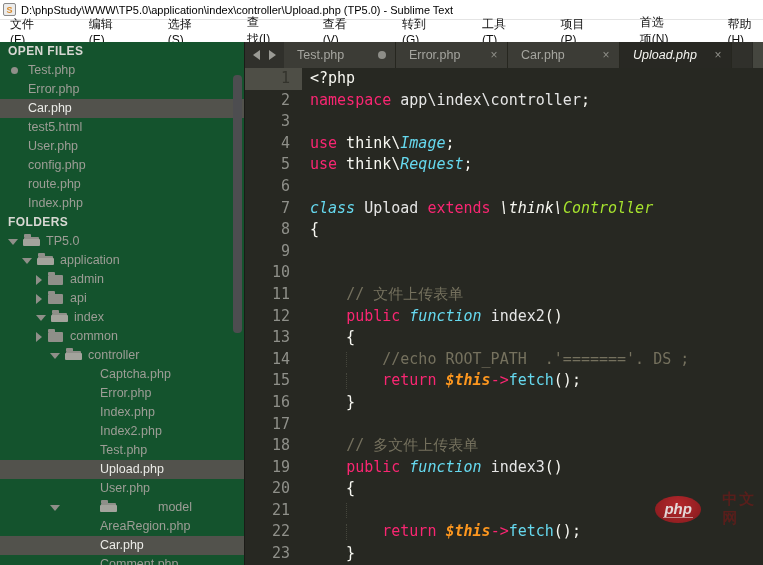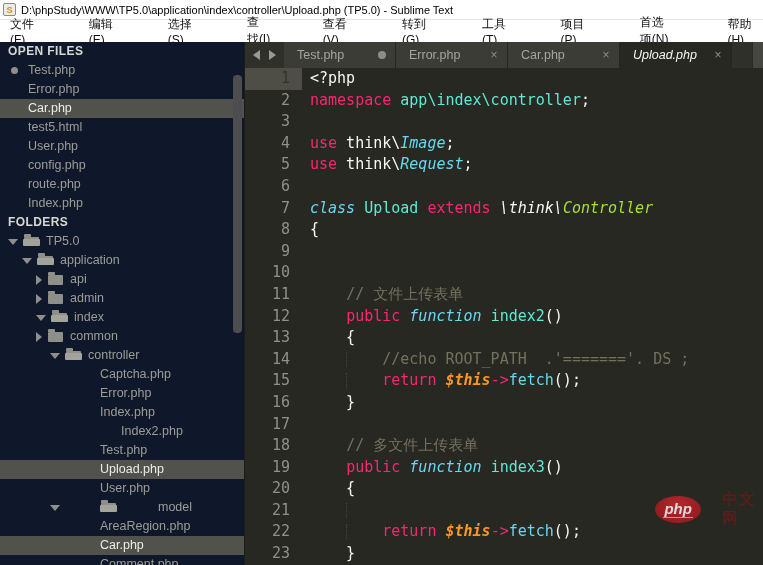--- a/index.html
+++ b/index.html
@@ -16,21 +16,21 @@
   .win-title { font-size:11px; color:#000; white-space:nowrap; }
 
   
   .menubar { height:22px; background:#ffffff; display:flex; align-items:center; padding-left:2px;gap:36px; }
   .menu-item { font-size:12px; color:#111; padding:2px 8px; cursor:default; }
 
   
   .main { display:flex; height:523px; background:#272822; }
 
   
-  .sidebar { position:relative; width:244px; background:#0f172a; flex:none; overflow:hidden;
+  .sidebar { position:relative; width:244px; background:#14532d; flex:none; overflow:hidden;
              font-size:12.5px; color:#9d9d96; }
   .sb-header { height:19px; line-height:19px; padding-left:8px; font-weight:bold;
                font-size:12px; color:#d8d8d3; letter-spacing:0.4px; }
   .sb-row { height:19px; line-height:19px; display:flex; align-items:center; white-space:nowrap; }
   .sb-row.sel { background:#52524c; color:#ebebe7; }
   .dot { width:7px; height:7px; border-radius:50%; background:#8f8f89; margin-left:11px; margin-right:10px; flex:none; }
   .dot-space { width:28px; flex:none; }
   .tri { flex:none; width:0; height:0; margin-right:6px; }
   .tri.down  { border-left:5px solid transparent; border-right:5px solid transparent; border-top:6px solid #8f8f89; }
   .tri.right { border-top:5px solid transparent; border-bottom:5px solid transparent; border-left:6px solid #8f8f89; }
@@ -64,21 +64,21 @@
   
   .code { flex:1; background:#272822; font-family:"DejaVu Sans Mono", monospace;
           font-size:15px; overflow:hidden; position:relative; }
   .line { height:21.6px; line-height:21.6px; display:flex; white-space:pre; }
   .gut { width:57px; flex:none; text-align:right; padding-right:12px; color:#8f908a; }
   .gut.hl { background:#4e4e46; color:#33332c; }
   .ltext { flex:1; position:relative; padding-left:8px; }
   .guide { position:absolute; top:3px; bottom:3px; width:0; border-left:1px dotted #45463c; }
   .pl  { color:#f8f8f2; }
   .kw  { color:#f92672; }
-  .gr  { color:#5eead4;margin-top:32px; }
+  .gr  { color:#e5e5e5;margin-top:32px; }
   .gi  { color:#a6e22e; font-style:italic; }
   .cy  { color:#66d9ef; font-style:italic; }
   .cyn { color:#66d9ef; }
   .or  { color:#fd971f; font-style:italic;font-weight:bold; }
   .wit { color:#f8f8f2; font-style:italic; }
   .cm  { color:#75715e; }
 
   
   .watermark { position:absolute; left:655px; top:490px; display:flex; align-items:center;
                opacity:0.92; pointer-events:none; }
@@ -159,26 +159,26 @@
             <div>TP5.0</div>
           </div>
           <div class="sb-row" style="padding-left: 22px;">
             <div class="tri down"></div>
             <div class="fold-ic open"></div>
             <div>application</div>
           </div>
           <div class="sb-row" style="padding-left: 36px;">
             <div class="tri right"></div>
             <div class="fold-ic"></div>
-            <div>api</div>
+            <div>admin</div>
           </div>
           <div class="sb-row" style="padding-left: 36px;">
             <div class="tri right"></div>
             <div class="fold-ic"></div>
-            <div>admin</div>
+            <div>api</div>
           </div>
           <div class="sb-row" style="padding-left: 36px;">
             <div class="tri down"></div>
             <div class="fold-ic open"></div>
             <div>index</div>
           </div>
           <div class="sb-row" style="padding-left: 36px;">
             <div class="tri right"></div>
             <div class="fold-ic"></div>
             <div>common</div>
@@ -190,21 +190,21 @@
           </div>
           <div class="sb-row" style="padding-left: 100px;">
             <div>Captcha.php</div>
           </div>
           <div class="sb-row" style="padding-left: 100px;">
             <div>Error.php</div>
           </div>
           <div class="sb-row" style="padding-left: 100px;">
             <div>Index.php</div>
           </div>
-          <div class="sb-row" style="padding-left: 100px; margin-left: 21px;">
+          <div class="sb-row" style="padding-left: 100px;">
             <div>Index2.php</div>
           </div>
           <div class="sb-row" style="padding-left: 100px;">
             <div>Test.php</div>
           </div>
           <div class="sb-row sel" style="padding-left: 100px;">
             <div>Upload.php</div>
           </div>
           <div class="sb-row" style="padding-left: 100px;">
             <div>User.php</div>

